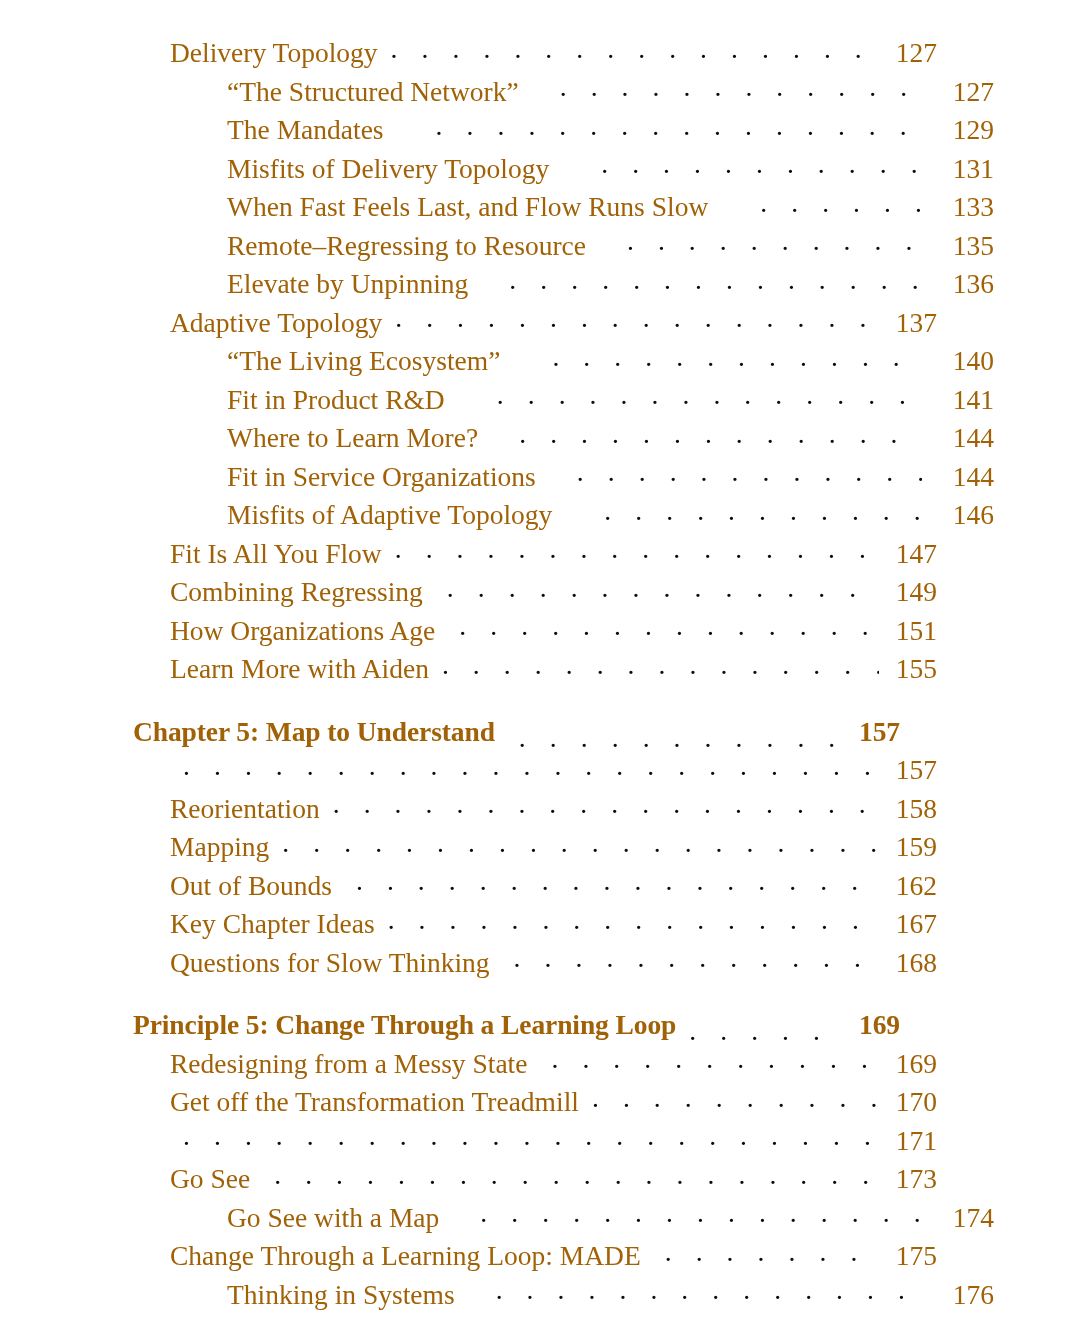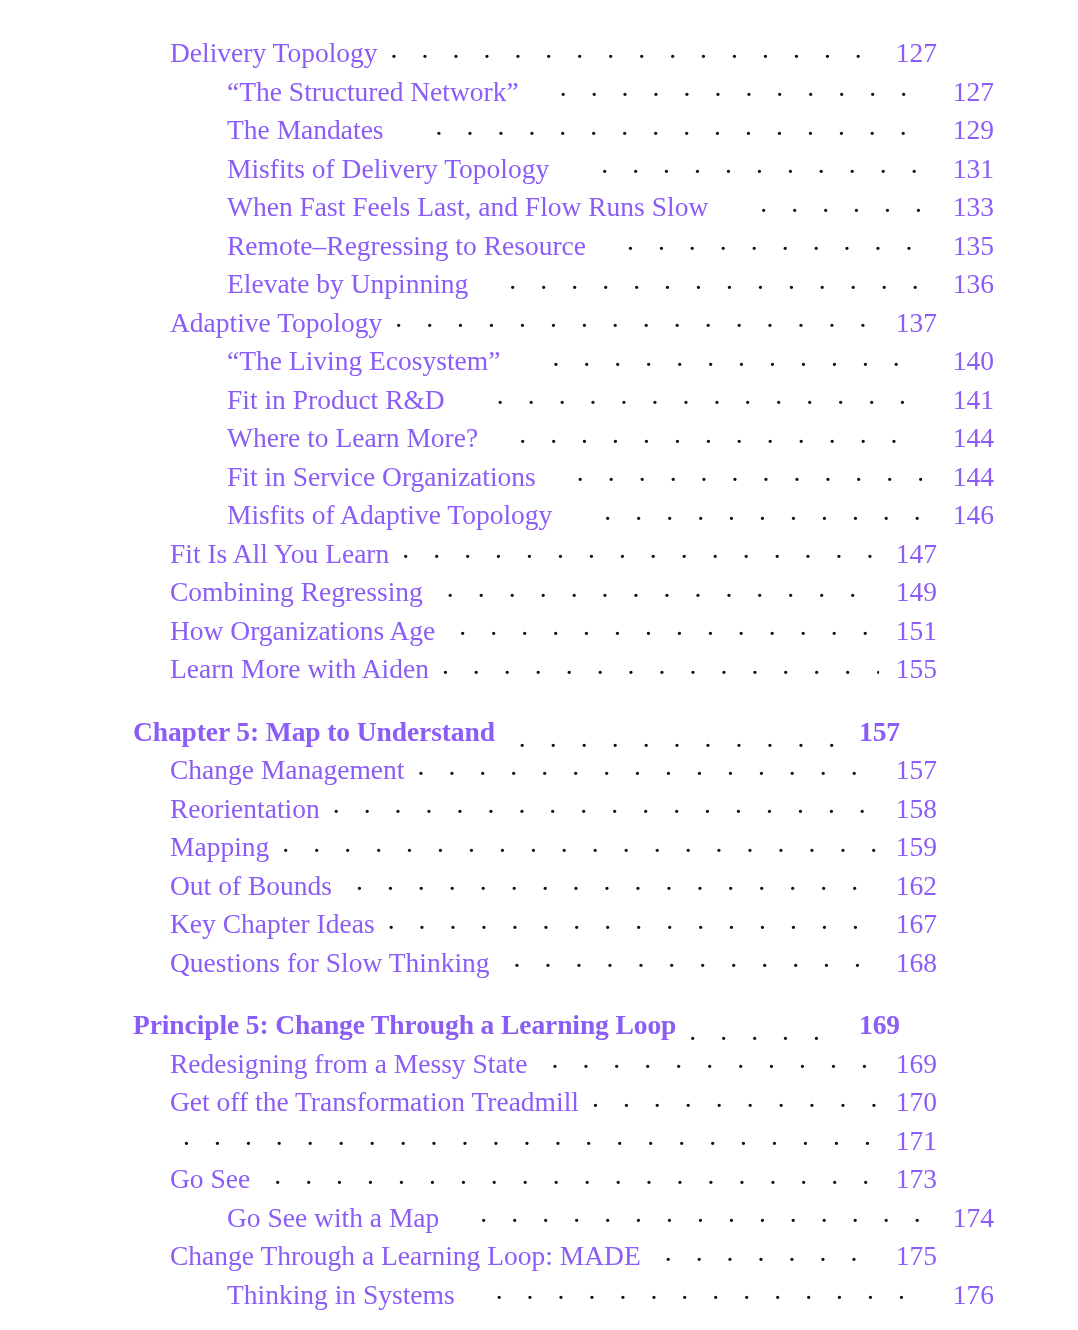--- a/index.html
+++ b/index.html
@@ -8,21 +8,21 @@
     background: #ffffff;
   }
   .page {
     position: relative;
     width: 1078px;
     height: 1330px;
     background: #ffffff;
     margin: 0 auto;
     overflow: hidden;
     font-family: "Liberation Serif", "DejaVu Serif", serif;
-    color: #8b5cf6;
+    color: #a16207;
   }
   .toc {
     position: absolute;
     left: 133px;
     top: 34px;
     width: 767px;
   }
   .entry {
     display: flex;
     align-items: baseline;
@@ -157,21 +157,21 @@
         <span class="leader"></span>
         <span class="pagenum">144</span>
       </div>
       <div class="entry lvl-2">
         <span class="title">Misfits of Adaptive Topology</span>
         <span class="gap-md"></span>
         <span class="leader"></span>
         <span class="pagenum">146</span>
       </div>
       <div class="entry lvl-1">
-        <span class="title">Fit Is All You Learn</span>
+        <span class="title">Fit Is All You Flow</span>
         <span class="gap-sm"></span>
         <span class="leader"></span>
         <span class="pagenum">147</span>
       </div>
       <div class="entry lvl-1">
         <span class="title">Combining Regressing</span>
         <span class="gap-md"></span>
         <span class="leader"></span>
         <span class="pagenum">149</span>
       </div>
@@ -187,21 +187,20 @@
         <span class="leader"></span>
         <span class="pagenum">155</span>
       </div>
       <div class="entry lvl-h heading section-start">
         <span class="title">Chapter 5: Map to Understand</span>
         <span class="gap-md"></span>
         <span class="leader"></span>
         <span class="pagenum">157</span>
       </div>
       <div class="entry lvl-1">
-        <span class="title">Change Management</span>
         <span class="gap-sm"></span>
         <span class="leader"></span>
         <span class="pagenum">157</span>
       </div>
       <div class="entry lvl-1">
         <span class="title">Reorientation</span>
         <span class="gap-sm"></span>
         <span class="leader"></span>
         <span class="pagenum">158</span>
       </div>

